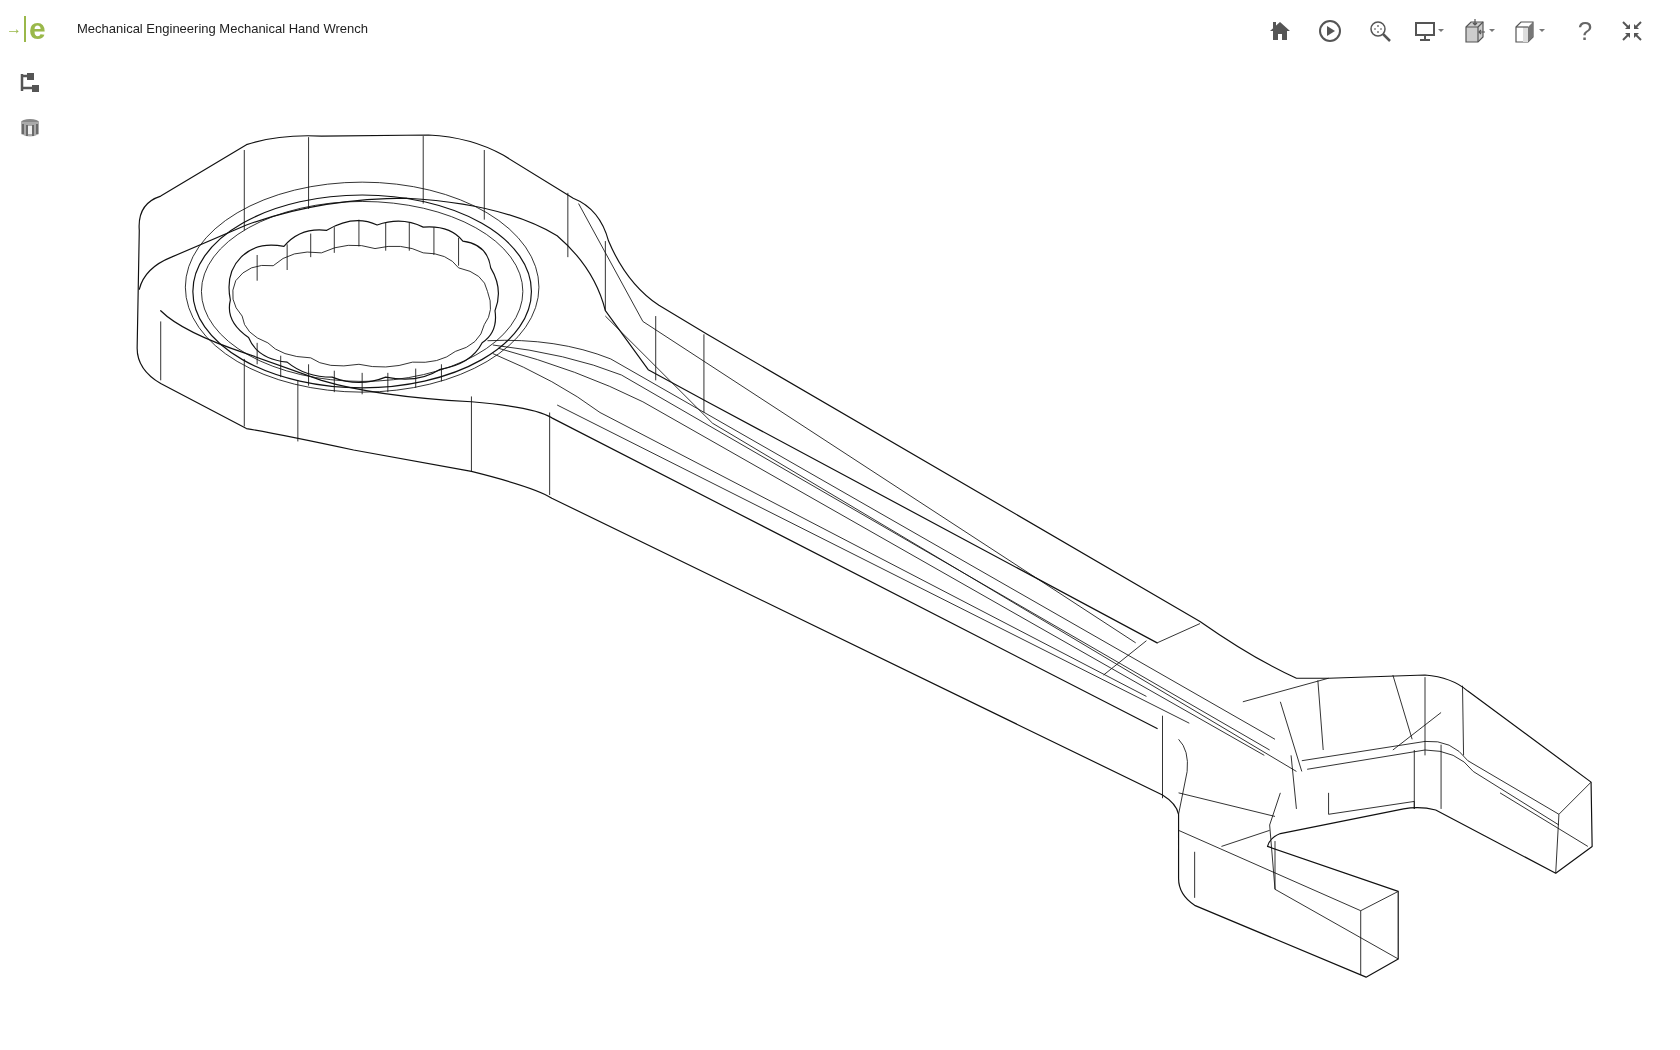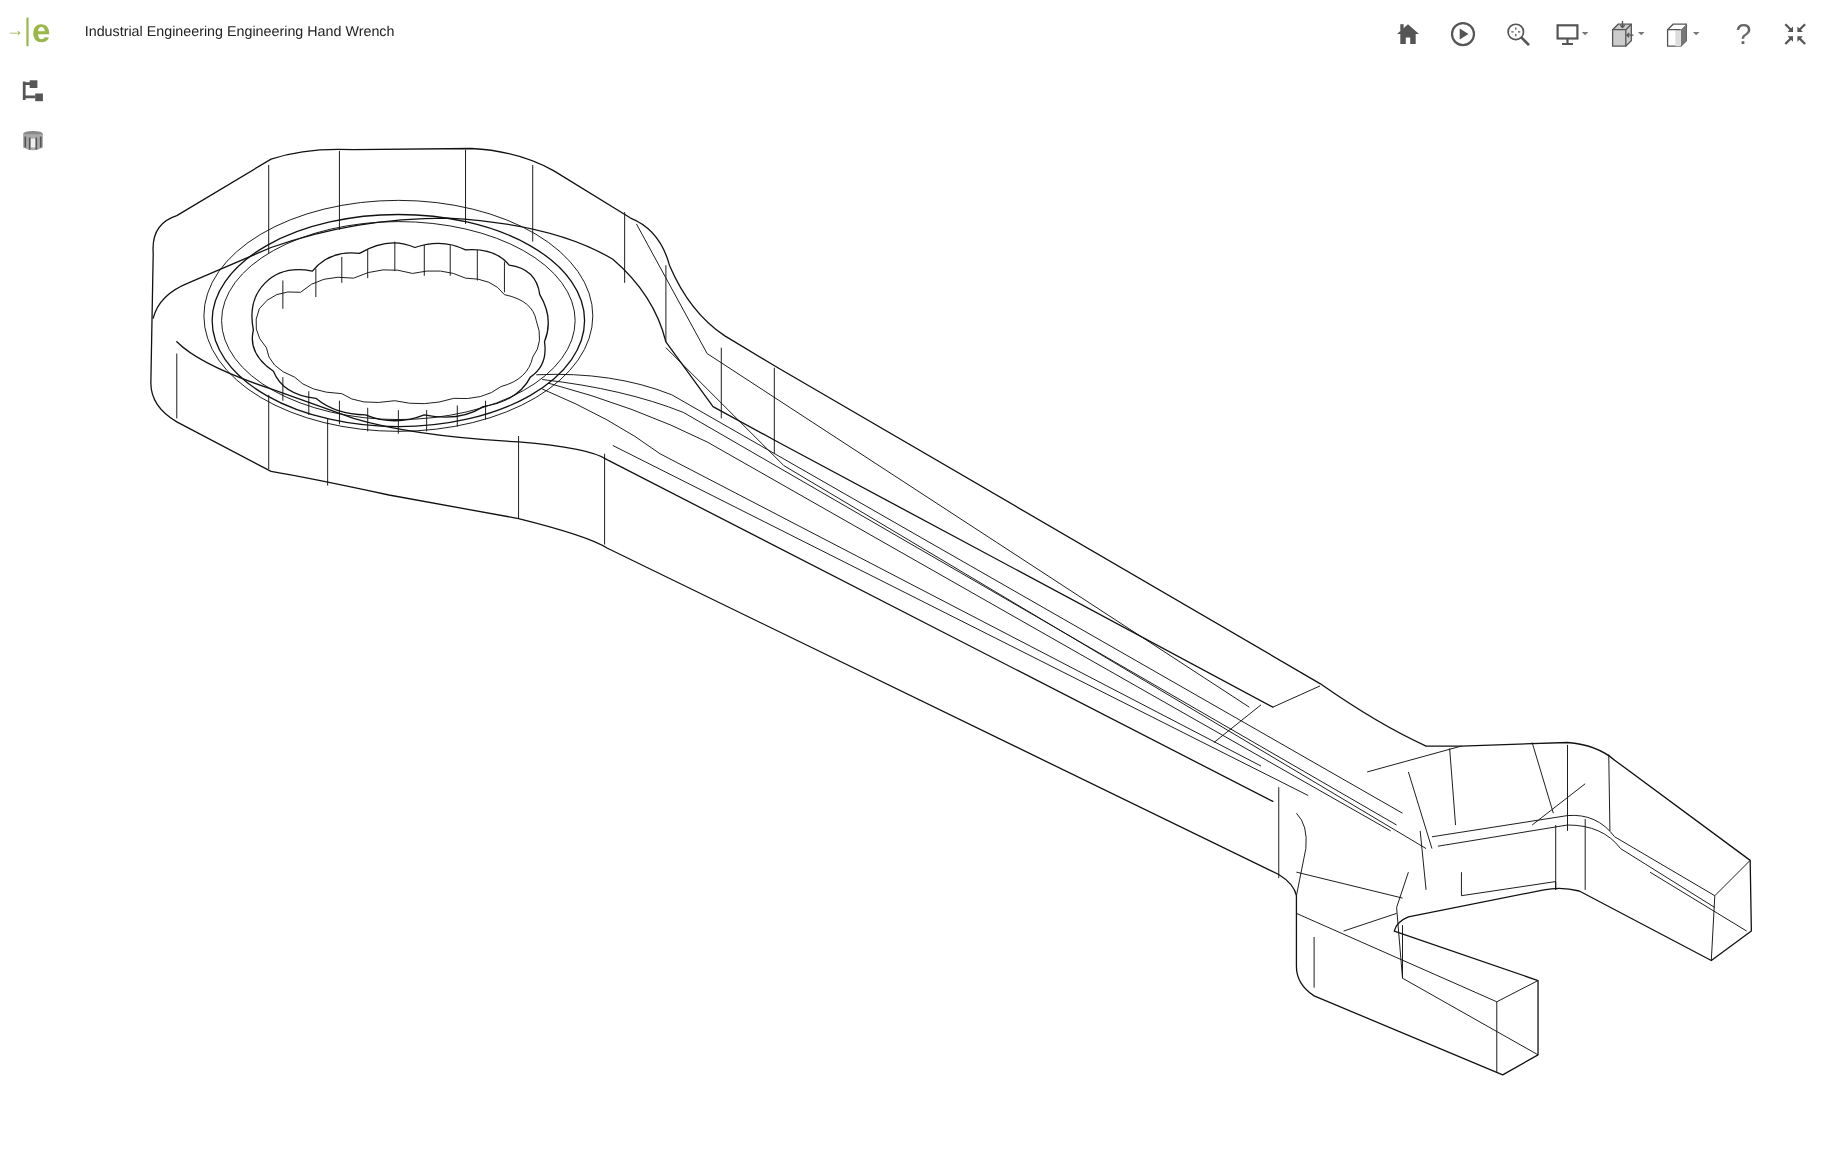--- a/index.html
+++ b/index.html
@@ -113,21 +113,21 @@
     <path d="M1100 775 L1270 850"></path>
   </g>
 </svg>
 </div>
 
 <div class="logo">
   <span class="arrow">→</span>
   <span class="bar"></span>
   <span class="e">e</span>
 </div>
-<div class="title">Industrial Engineering Engineering Hand Wrench</div>
+<div class="title">Mechanical Engineering Mechanical Hand Wrench</div>
 
 <div class="toolbar">
   <div class="tb" style="left:0">
     <svg width="24" height="24" viewBox="0 0 24 24">
         <path d="M12 3 L2 12 L5 12 L5 21 L10 21 L10 15 L14 15 L14 21 L19 21 L19 12 L22 12 Z" fill="#555"></path>
         <rect x="5" y="3" width="3" height="6" fill="#555"></rect>
       </svg>
   </div>
   <div class="tb" style="left:50px">
     <svg width="24" height="24" viewBox="0 0 24 24">

